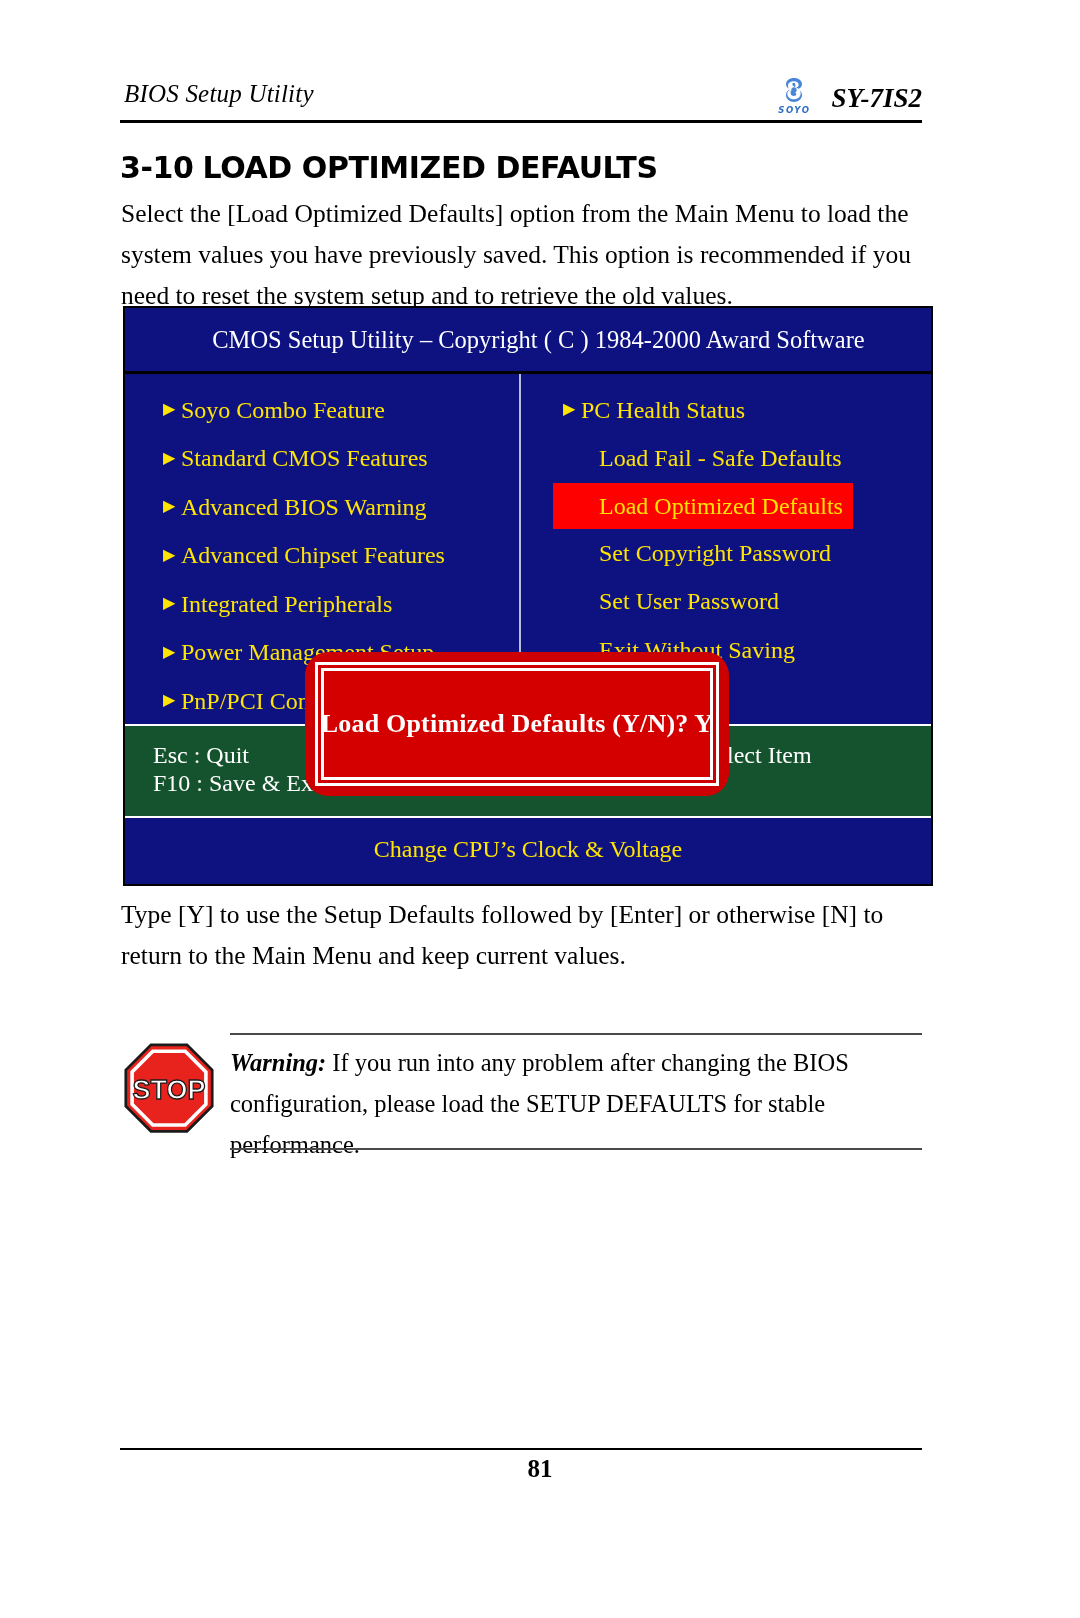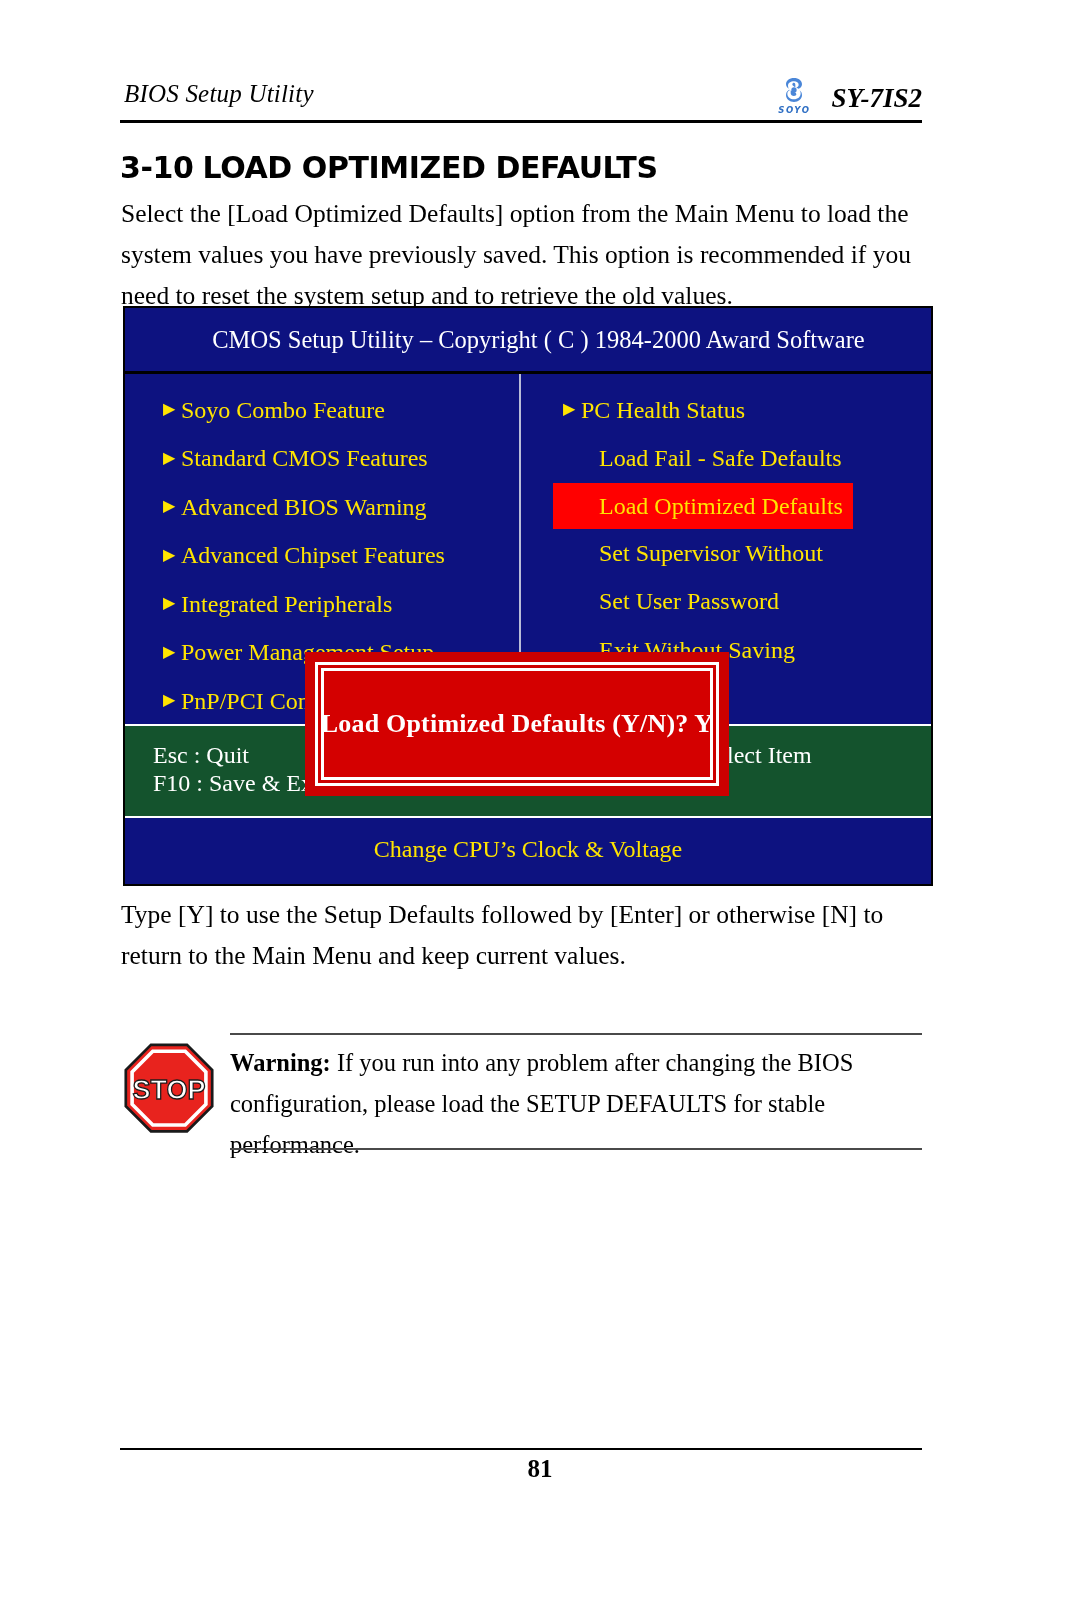--- a/index.html
+++ b/index.html
@@ -191,20 +191,21 @@
   
   .bios-dialog {
     position: absolute;
     left: 180px;
     top: 278px;
     width: 424px;
     height: 144px;
     background: #cc0000;
     padding: 10px;
     z-index: 10;
+    border-radius: 23px;
   }
   .bios-dialog-frame {
     width: 100%;
     height: 100%;
     border: 3px solid #ffffff;
     padding: 3px;
     background: #cc0000;
   }
   .bios-dialog-inner {
     width: 100%;
@@ -305,20 +306,21 @@
   .warn-text {
     position: absolute;
     left: 230px;
     top: 1042px;
     width: 694px;
     font-size: 24.5px;
     line-height: 41px;
   }
   .warn-label {
     font-weight: bold;
+    font-style: italic;
   }
   .stop-sign {
     position: absolute;
     left: 124px;
     top: 1043px;
     width: 90px;
     height: 92px;
   }
 
   
@@ -419,21 +421,21 @@
         <div class="menu-row indent">
           <span class="menu-bullet blank"></span>
           <span class="menu-label">Load Fail - Safe Defaults</span>
         </div>
         <div class="menu-row indent selected">
           <span class="menu-bullet blank"></span>
           <span class="menu-label">Load Optimized Defaults</span>
         </div>
         <div class="menu-row indent">
           <span class="menu-bullet blank"></span>
-          <span class="menu-label">Set Supervisor Without</span>
+          <span class="menu-label">Set Copyright Password</span>
         </div>
         <div class="menu-row indent">
           <span class="menu-bullet blank"></span>
           <span class="menu-label">Set User Password</span>
         </div>
         <div class="menu-row indent">
           <span class="menu-bullet blank"></span>
           <span class="menu-label">Exit Without Saving</span>
         </div>
       </div>

